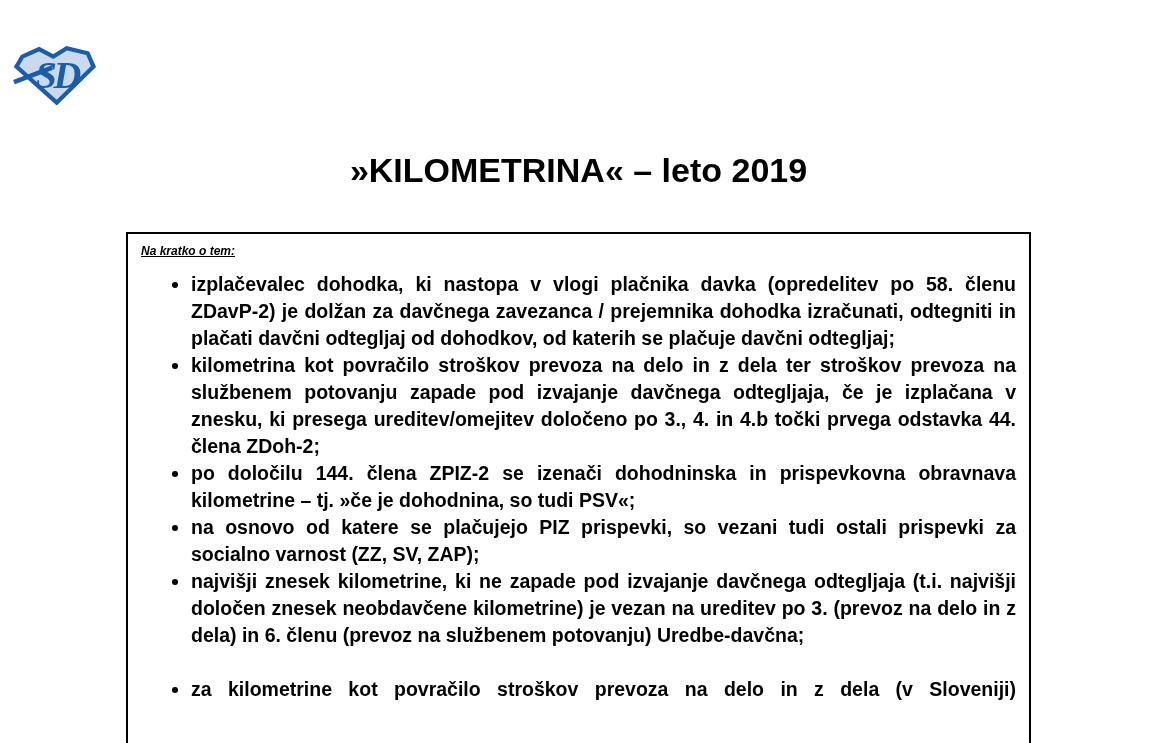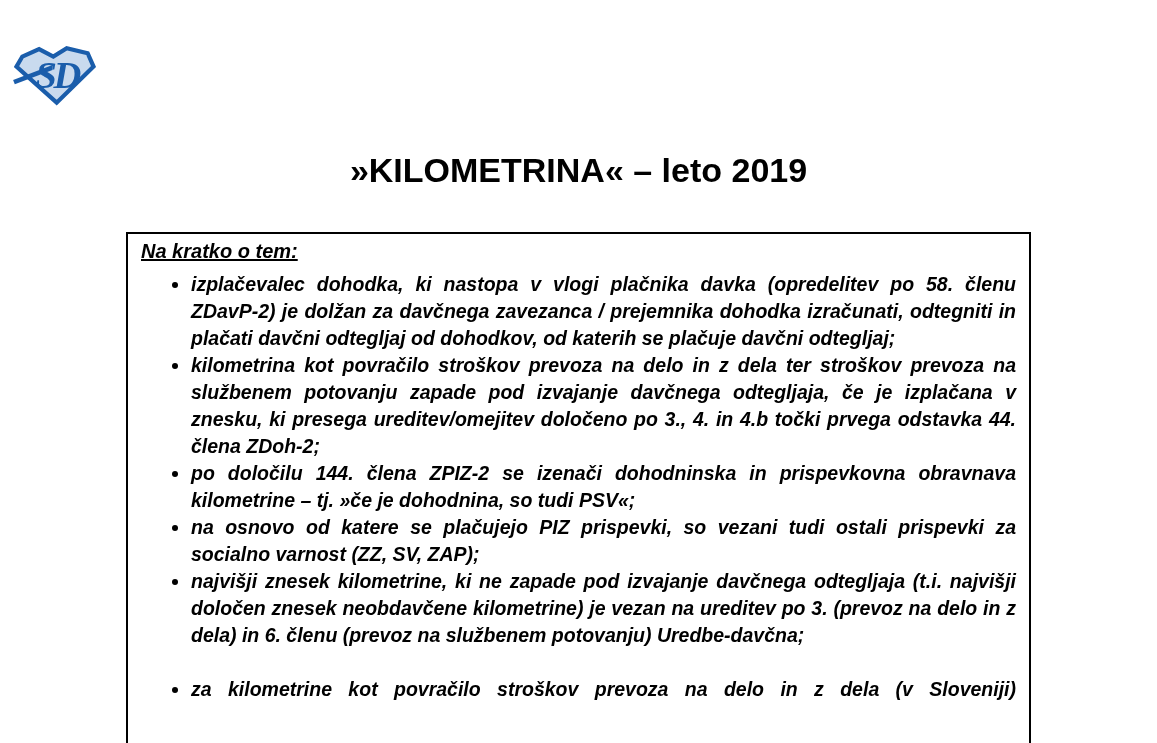--- a/index.html
+++ b/index.html
@@ -35,35 +35,34 @@
     position: absolute;
     left: 126px; top: 232px;
     width: 905px;
     height: 620px; 
     border: 2px solid #000000;
     padding: 4px 13px 10px 13px;
     background: #ffffff;
   }
   .info-box-heading {
     display: inline-block;
-    font-size: 20px;
+    font-size: 12px;
     font-weight: 700;
     font-style: italic;
     text-decoration: underline;
     line-height: 27px;
   }
   .bullet-list {
     margin-top: 6px;
     list-style: disc outside;
     padding-left: 50px;
   }
   .bullet-list li {
     font-size: 19.5px;
     font-weight: 700;
-    font-style: italic;
     line-height: 27px;
     text-align: justify;
   }
   .bullet-list li.gap-before { margin-top: 27px; }
   .bullet-list li.force-justify { text-align-last: justify; }
 </style>
 </head>
 <body>
 
 <div class="page">

